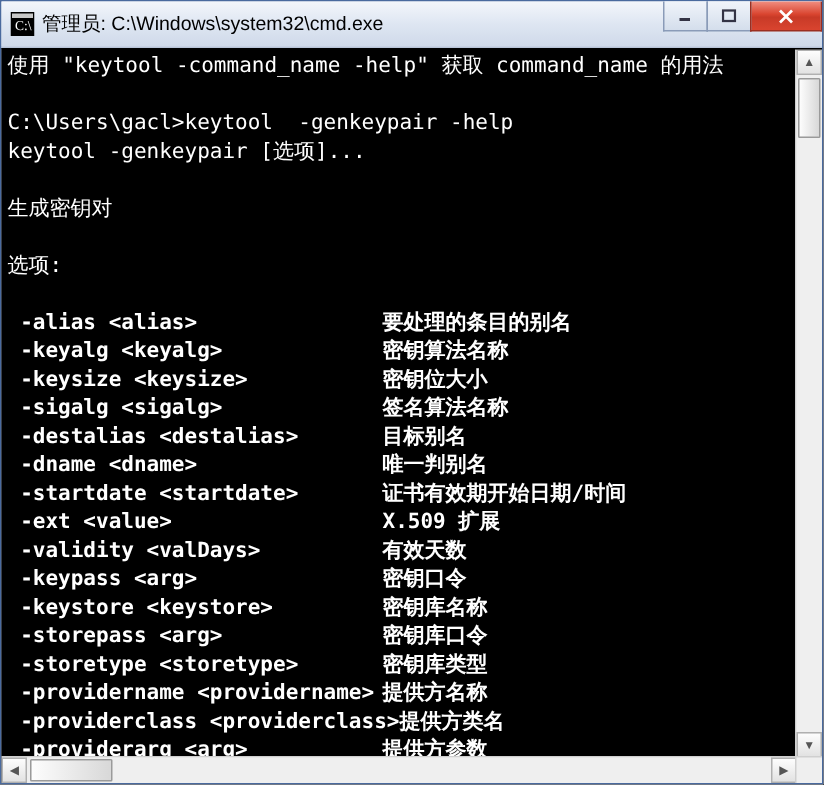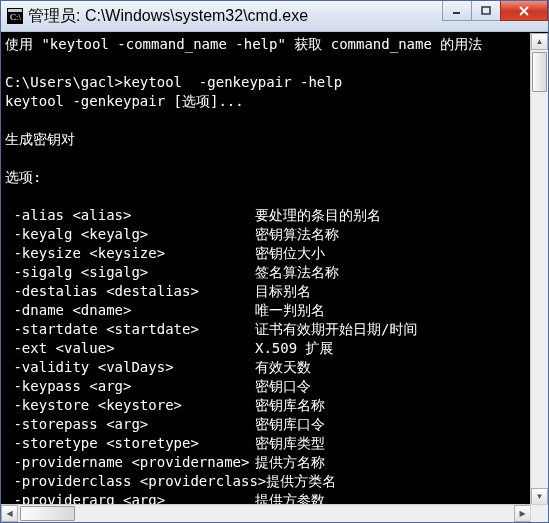--- a/index.html
+++ b/index.html
@@ -31,21 +31,21 @@
   }
   .titlebar .icon {
     width: 16px;
     height: 16px;
     margin-right: 5px;
     display: inline-flex;
     align-items: center;
     justify-content: center;
   }
   .titlebar .title-text {
-    font-size: 16px;
+    font-size: 13px;
     color: #000;
     white-space: nowrap;
   }
   .win-buttons {
     position: absolute;
     right: 0;
     top: 0;
     display: flex;
     height: 20px;
   }
@@ -139,21 +139,21 @@
   .strack { flex: 1; position: relative; background:#efefef; }
   .thumb {
     position: absolute;
     background: linear-gradient(to right, #fdfdfd, #d8d8d8);
     border: 1px solid #9a9a9a;
     box-sizing: border-box;
     border-radius: 1px;
   }
   .vscroll .thumb { left:1px; right:1px; top:2px; height:40px;}
   .hscroll .thumb { top:1px; bottom:1px; left:2px; width:55px;}
-  .row { display:flex; }
+  .row { display:flex;font-weight:bold; }
   .col1 { min-width: 250px; display:inline-block;}
 </style>
 </head>
 <body>
 
 <div class="window">
 
   <div class="titlebar">
     <span class="icon">
       <svg width="16" height="16" viewBox="0 0 16 16">

